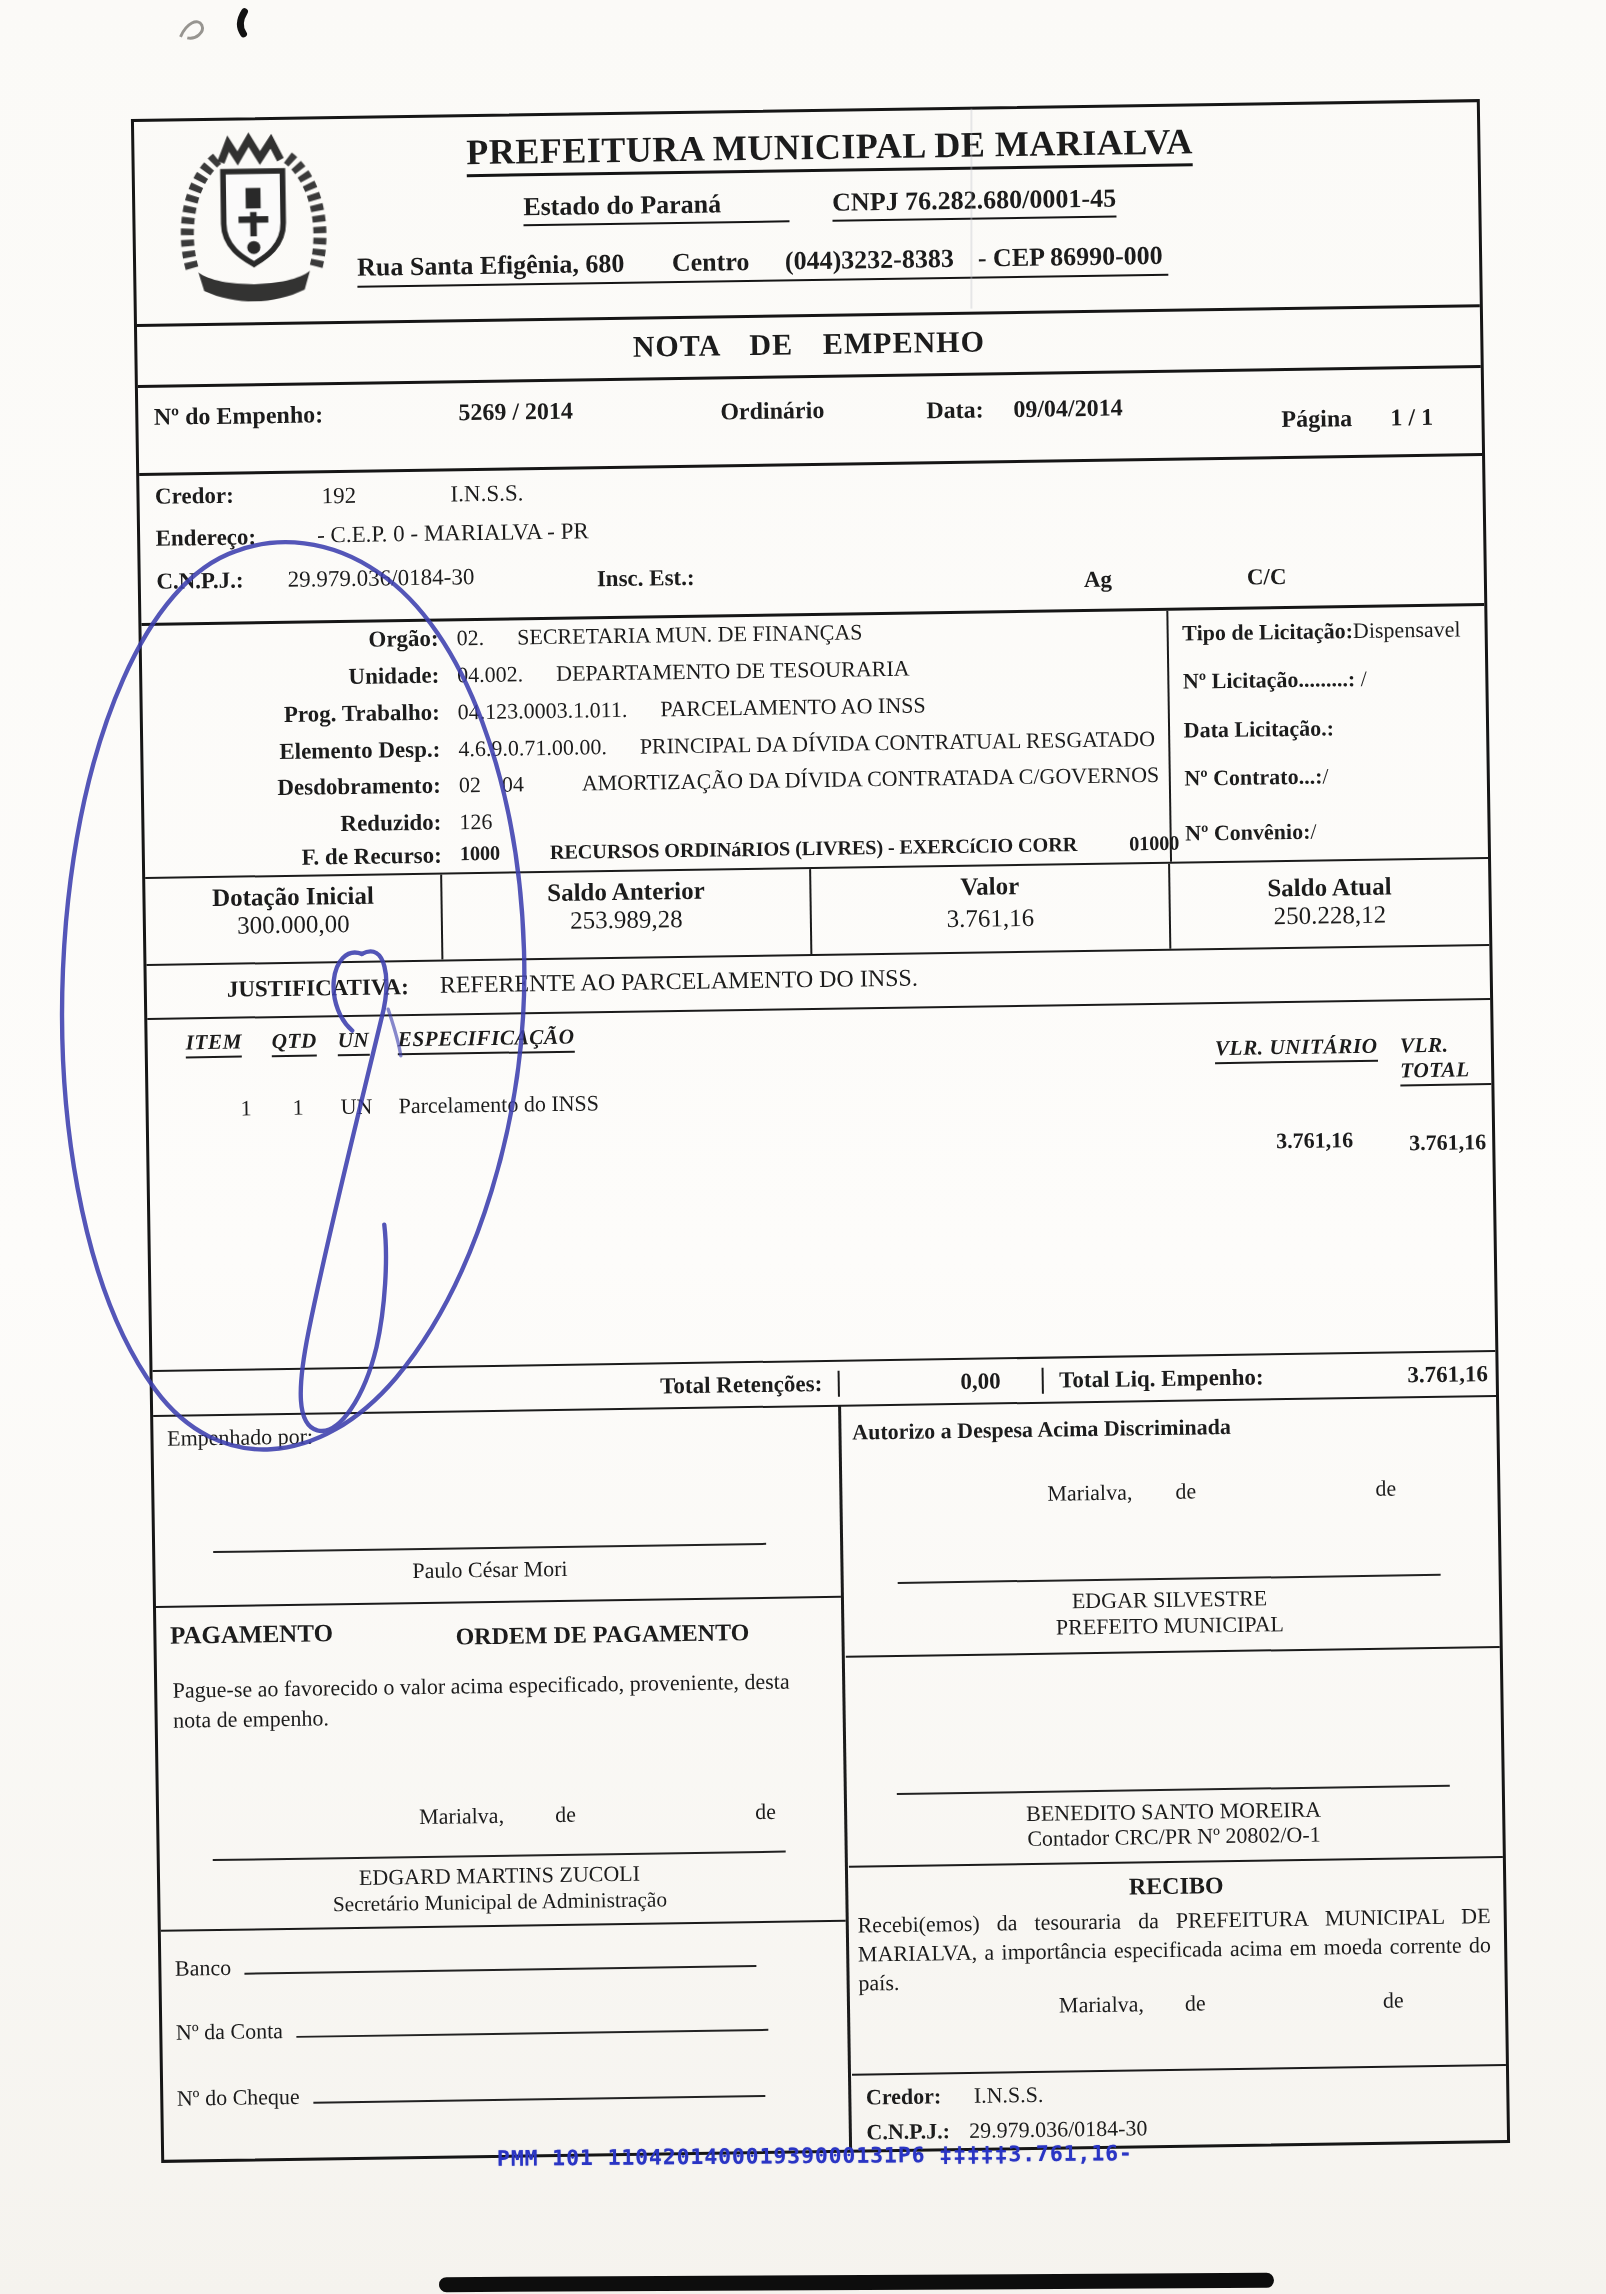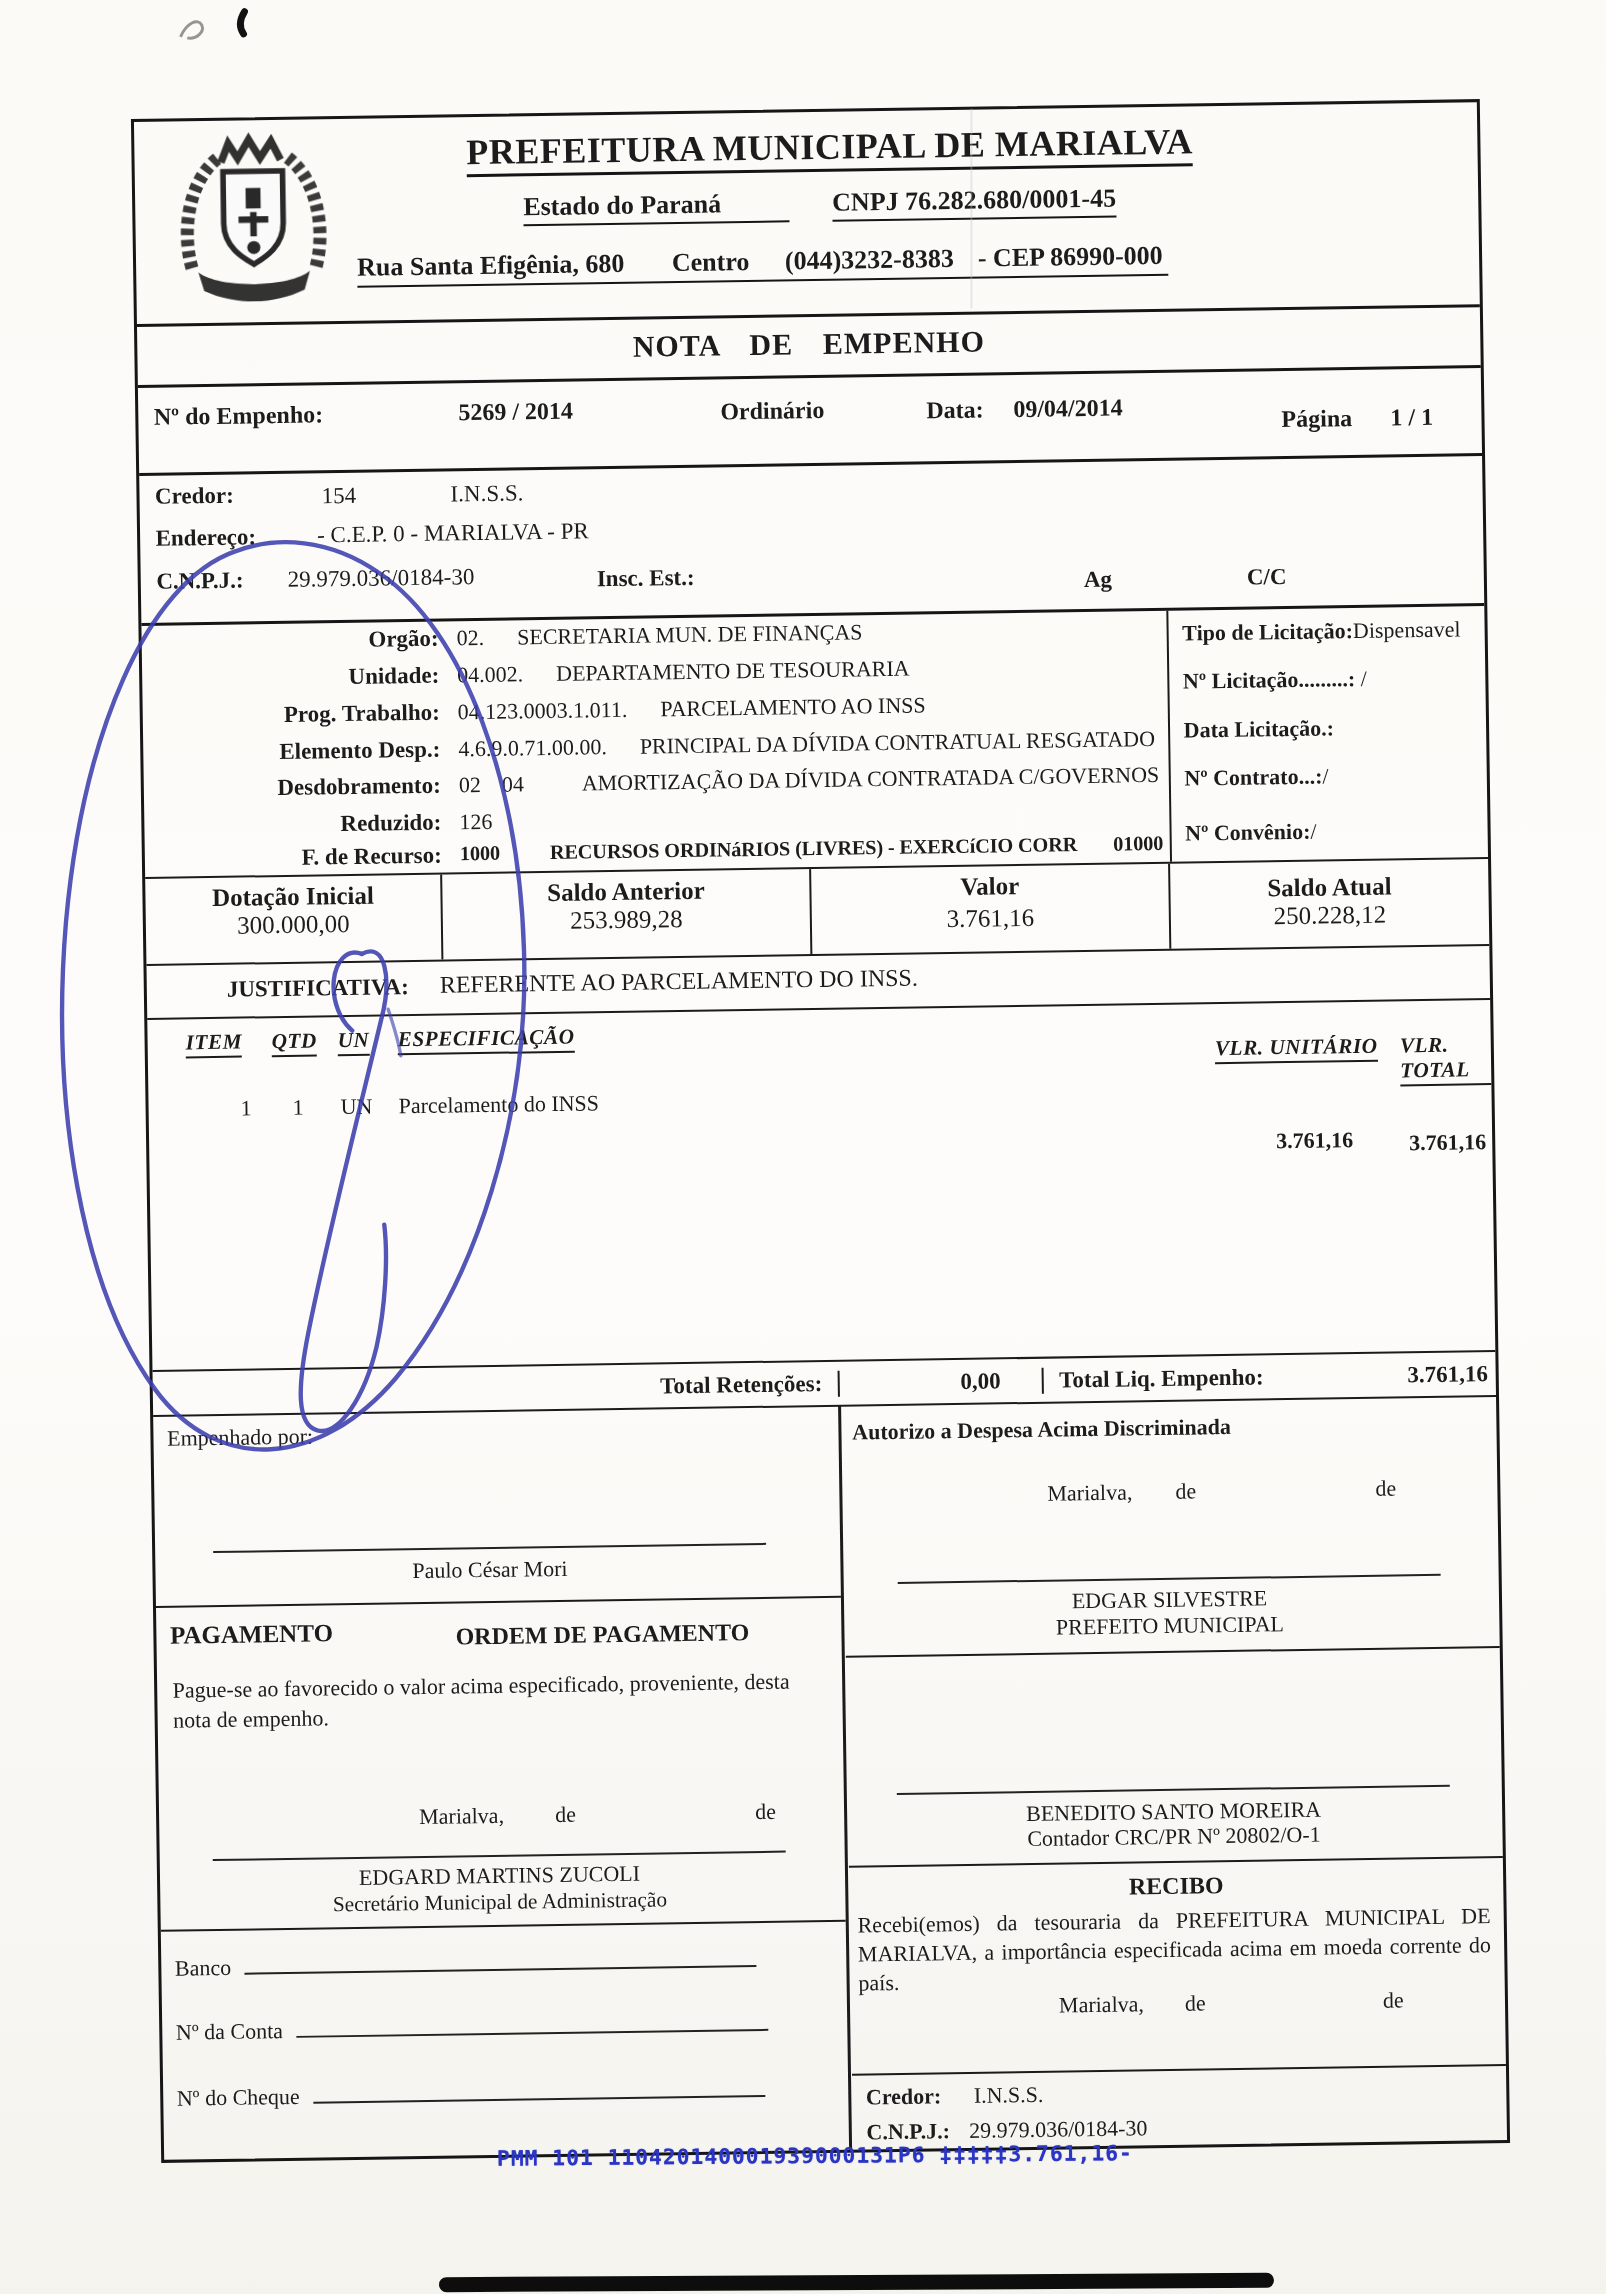--- a/index.html
+++ b/index.html
@@ -99,21 +99,21 @@
     <span style="left:320px;top:15.5px">5269 / 2014</span>
     <span style="left:582px;top:19.4px">Ordinário</span>
     <span style="left:788px;top:21.3px">Data:</span>
     <span style="left:875px;top:21.3px">09/04/2014</span>
     <span style="left:1143px;top:35px">Página</span>
     <span style="left:1252px;top:35px">1 / 1</span>
   </div>
 
   <div class="sec cred" style="top:351px;height:149px;border-top:3.9px solid #161616;box-sizing:border-box">
     <span class="lab" style="left:15.5px;top:7.8px">Credor:</span>
-    <span style="left:182px;top:9.7px">154</span>
+    <span style="left:182px;top:9.7px">192</span>
     <span style="left:311px;top:9.7px">I.N.S.S.</span>
     <span class="lab" style="left:15.5px;top:50px">Endereço:</span>
     <span style="left:177px;top:49px">- C.E.P. 0 - MARIALVA - PR</span>
     <span class="lab" style="left:15.5px;top:93px">C.N.P.J.:</span>
     <span style="left:147px;top:93px">29.979.036/0184-30</span>
     <span class="lab" style="left:456px;top:97px">Insc. Est.:</span>
     <span class="lab" style="left:943px;top:105px">Ag</span>
     <span class="lab" style="left:1106px;top:105px">C/C</span>
   </div>
 
@@ -138,21 +138,21 @@
     <div class="b-row" style="top:151px">
       <span class="b-lab">Desdobramento:</span>
       <span class="b-flow"><span style="margin-right:21px">02</span><span style="margin-right:58px">04</span><span>AMORTIZAÇÃO DA DÍVIDA CONTRATADA C/GOVERNOS</span></span>
     </div>
     <div class="b-row" style="top:188px">
       <span class="b-lab">Reduzido:</span>
       <span class="b-flow"><span class="b-code">126</span></span>
     </div>
     <div class="b-row b" style="top:221px">
       <span class="b-lab">F. de Recurso:</span>
-      <span class="b-flow" style="font-size:20.4px;letter-spacing:-0.2px"><span style="margin-right:50px">1000</span><span>RECURSOS ORDINáRIOS (LIVRES) - EXERCíCIO CORR</span><span style="margin-left:36px">01000</span></span>
+      <span class="b-flow" style="font-size:20.4px;letter-spacing:-0.2px"><span style="margin-right:50px">1000</span><span>RECURSOS ORDINáRIOS (LIVRES) - EXERCíCIO CORR</span><span style="margin-left:52px">01000</span></span>
     </div>
 
     <div class="lic">
       <div class="lic-row" style="top:9.7px"><span class="lab">Tipo de Licitação:</span><span>Dispensavel</span></div>
       <div class="lic-row" style="top:58px"><span class="lab">Nº Licitação.........:</span><span> /</span></div>
       <div class="lic-row" style="top:107px"><span class="lab">Data Licitação.:</span><span></span></div>
       <div class="lic-row" style="top:155px"><span class="lab">Nº Contrato...:</span><span>/</span></div>
       <div class="lic-row" style="top:210px"><span class="lab">Nº Convênio:</span><span>/</span></div>
     </div>
   </div>

